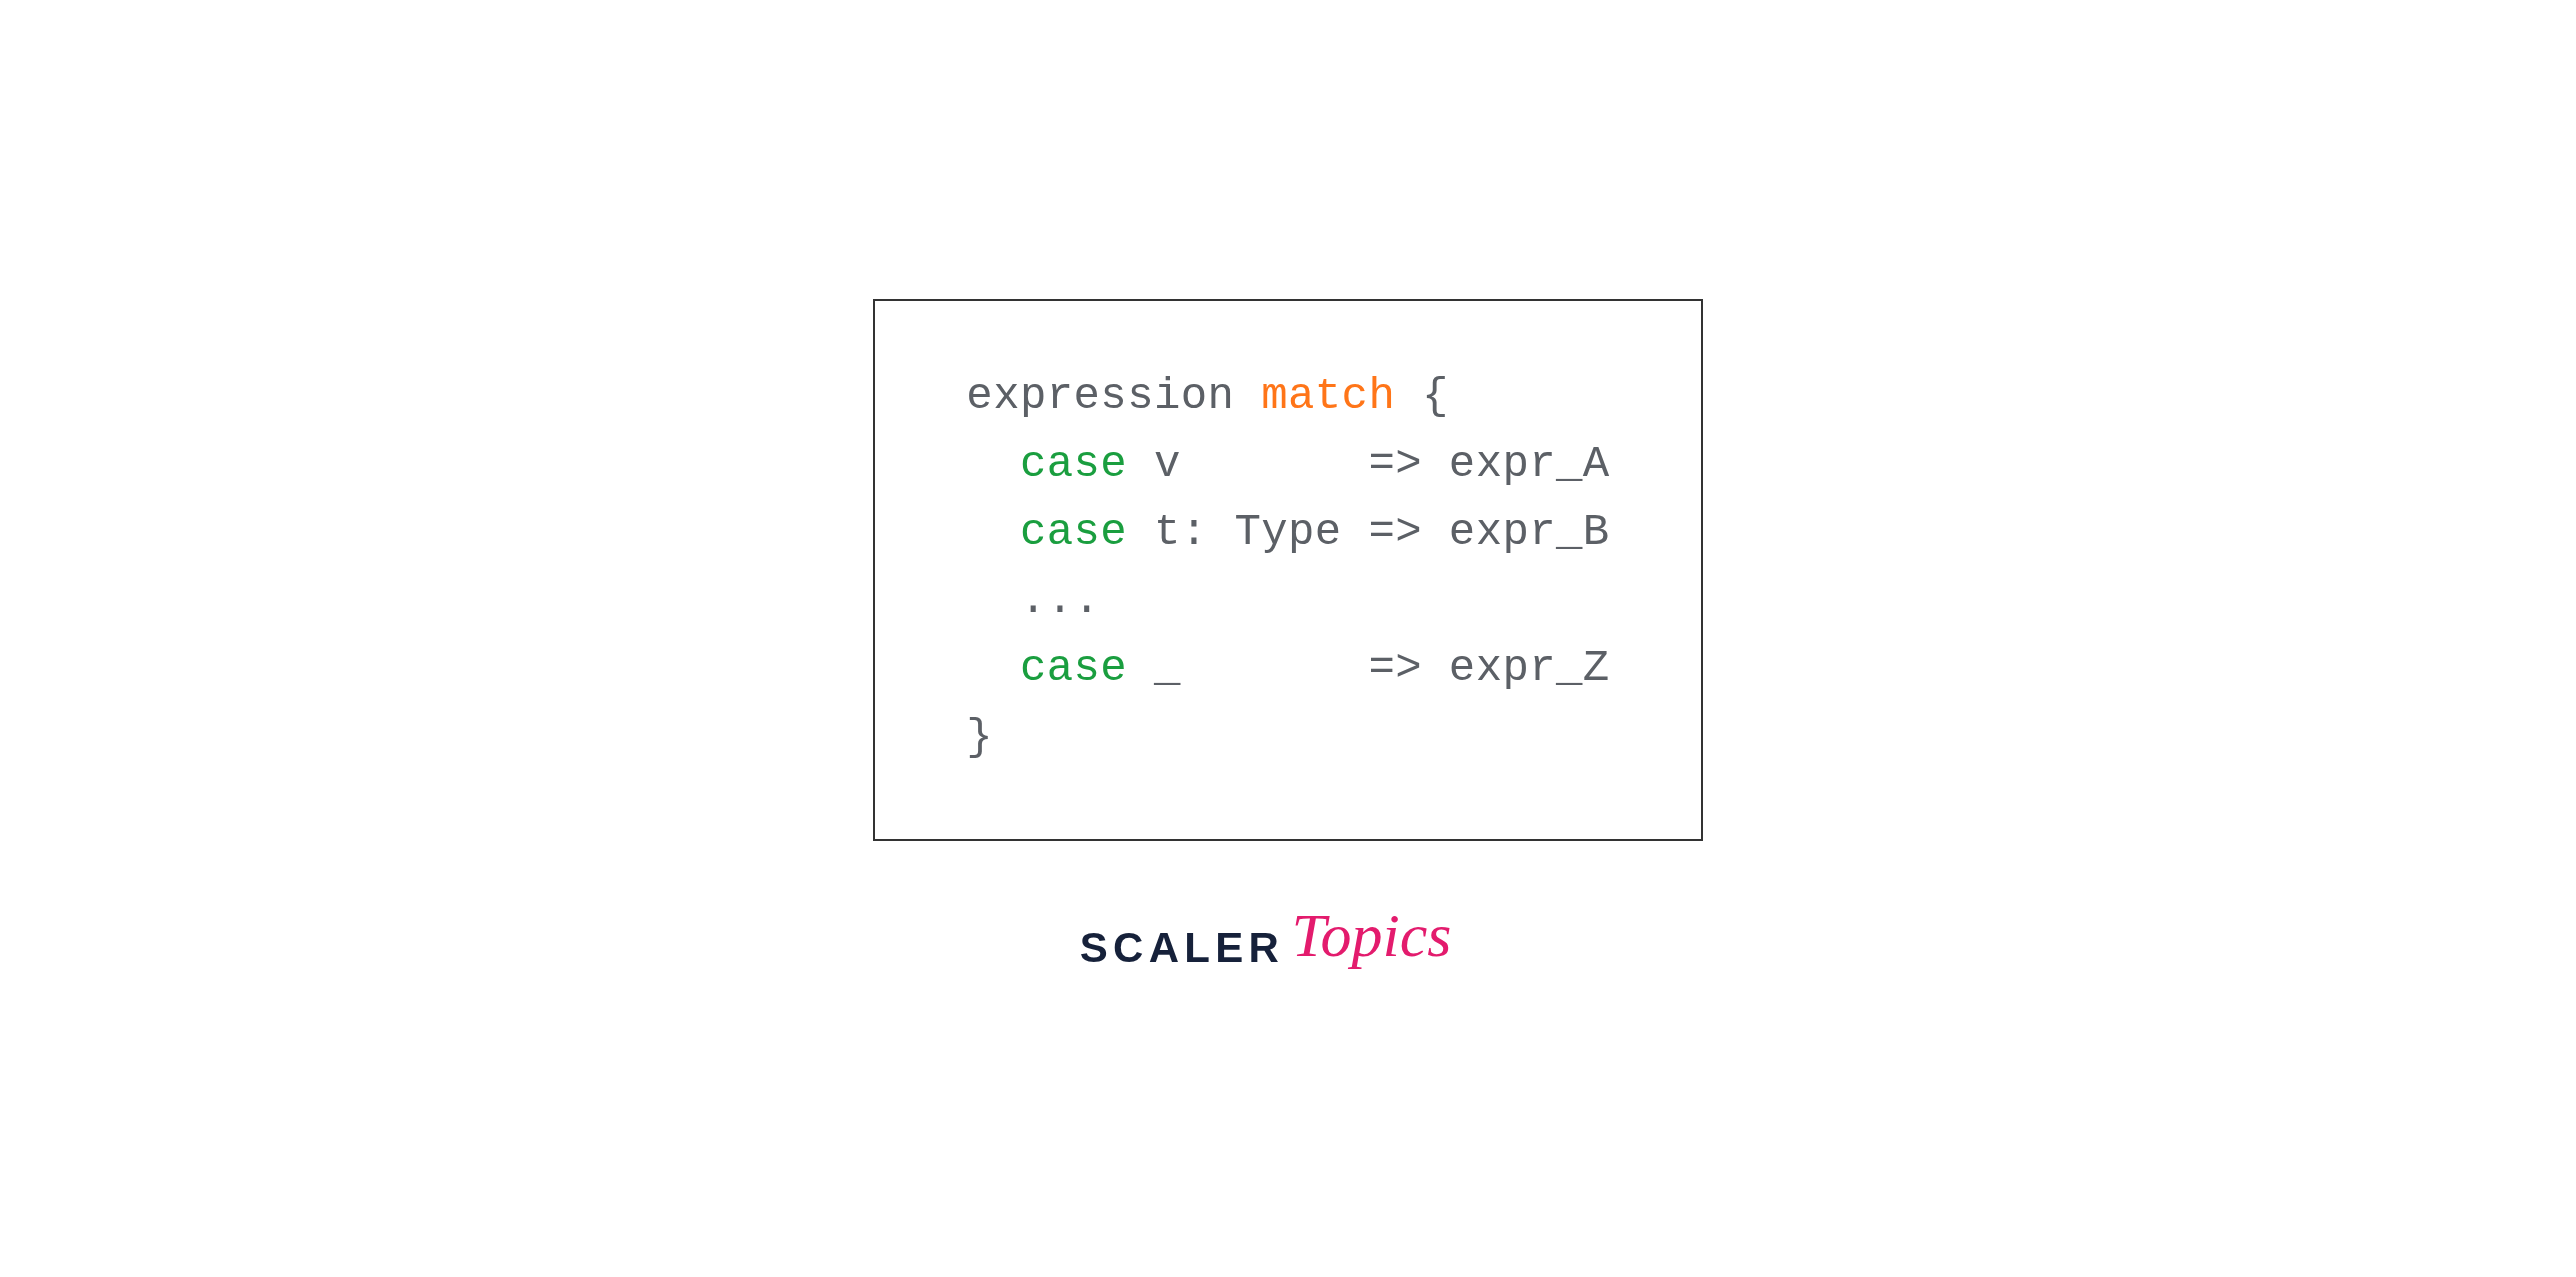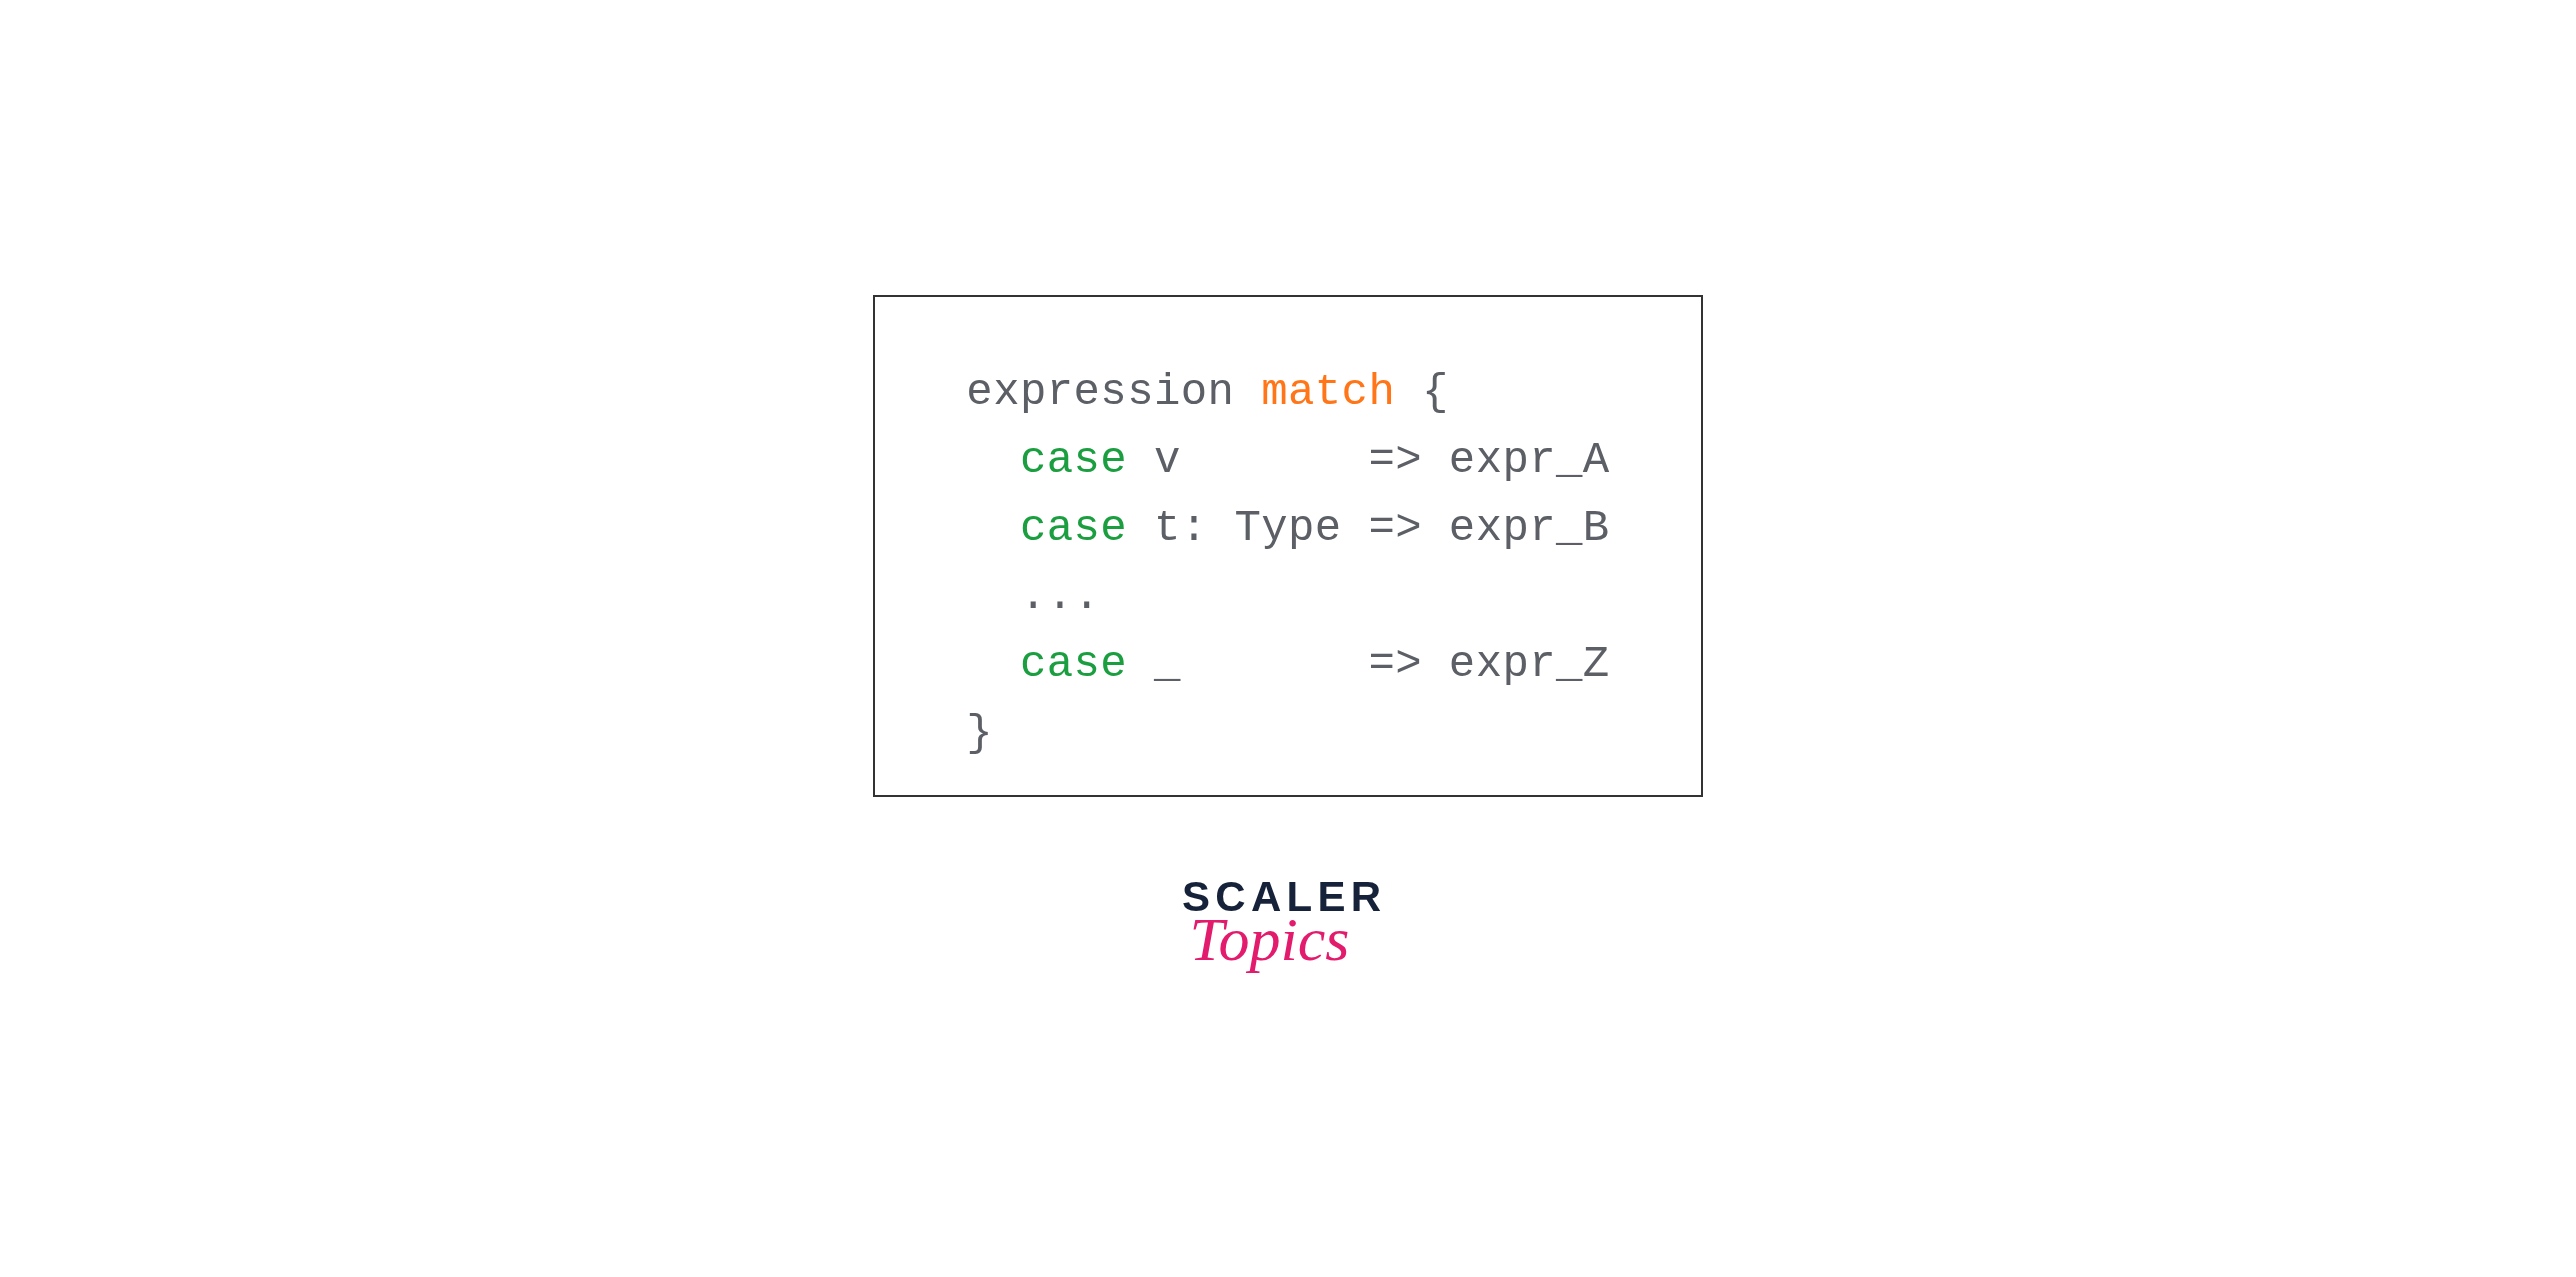--- a/index.html
+++ b/index.html
@@ -14,21 +14,21 @@
       background: #ffffff;
       display: flex;
       flex-direction: column;
       align-items: center;
       justify-content: center;
       gap: 91px;
     }
     
     .code-box {
       border: 2.3px solid #333333;
-      padding: 61px 91px 28px 91px;
+      padding: 61px 91px 68px 91px;
       background: #ffffff;
     }
     
     .code-content {
       font-family: "Courier New", Courier, monospace;
       font-size: 44px;
       line-height: 1.55;
       color: #5c6066;
       white-space: pre;
       letter-spacing: 0.4px;
@@ -37,21 +37,22 @@
     .kw-match {
       color: #ff7518;
     }
     
     .kw-case {
       color: #1a9e3f;
     }
     
     .logo-container {
       display: flex;
-      flex-direction: column;
+      flex-direction: row;
+      align-items: center;
       margin-top: -15px;
     }
     
     .logo-scaler {
       font-family: Helvetica, Arial, sans-serif;
       font-size: 42px;
       font-weight: 900;
       letter-spacing: 5.3px;
       color: #16213a;
     }

